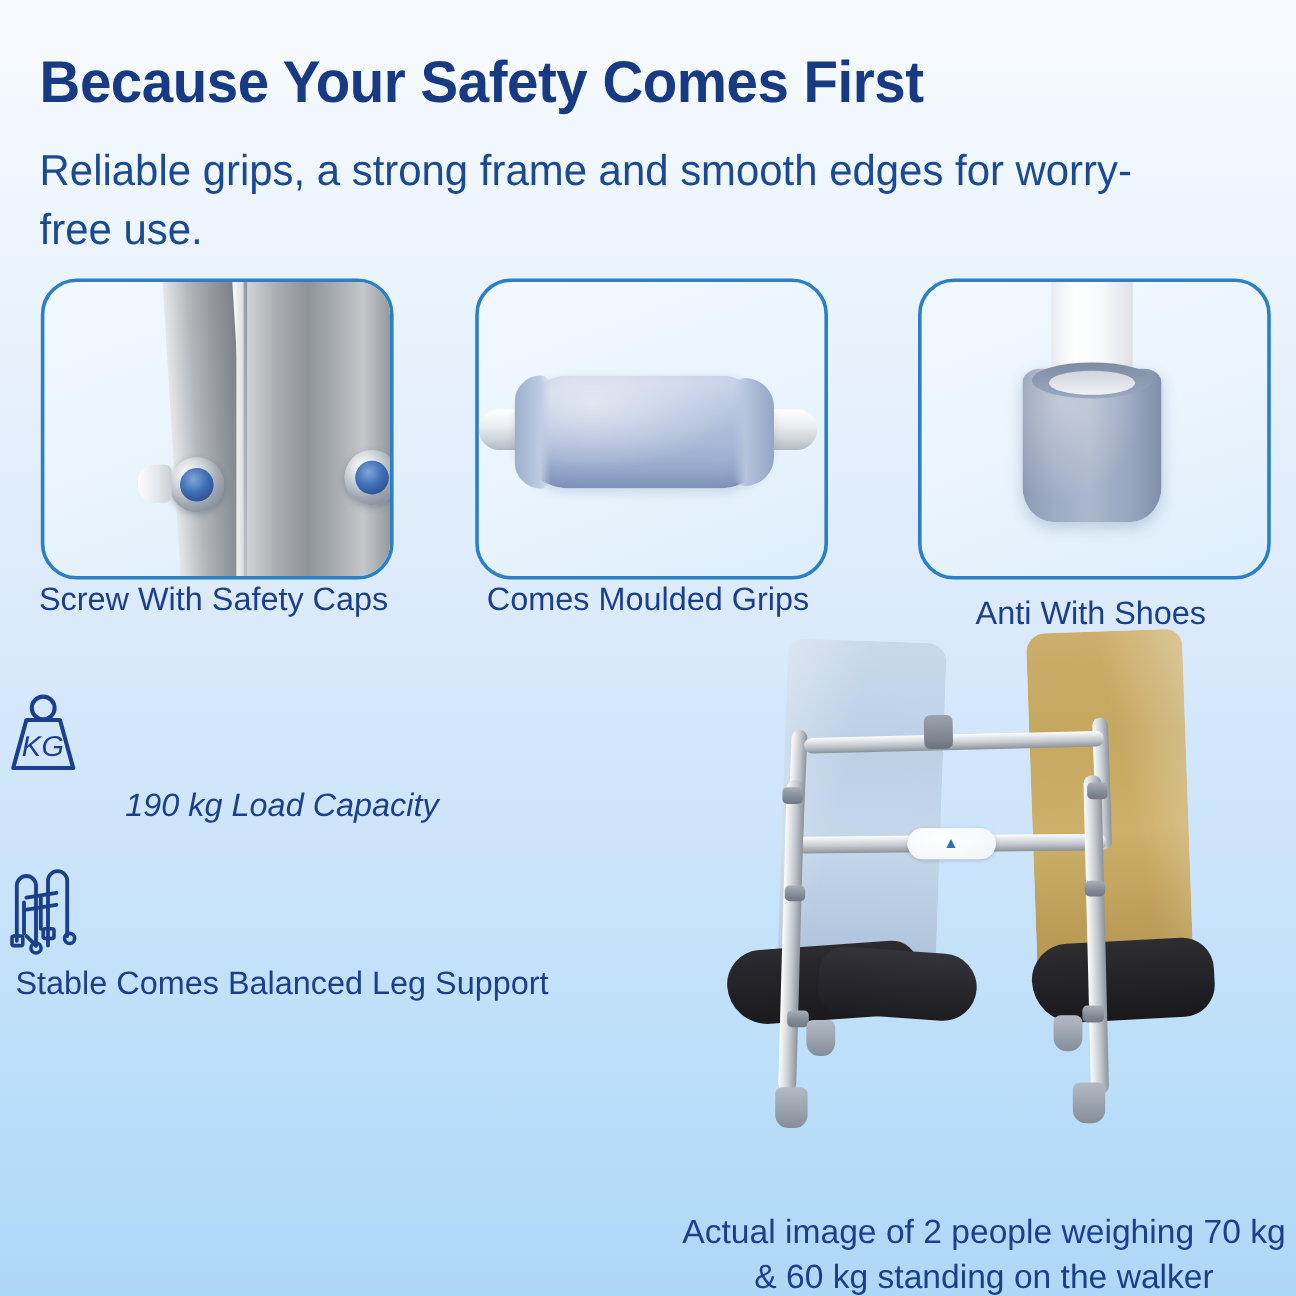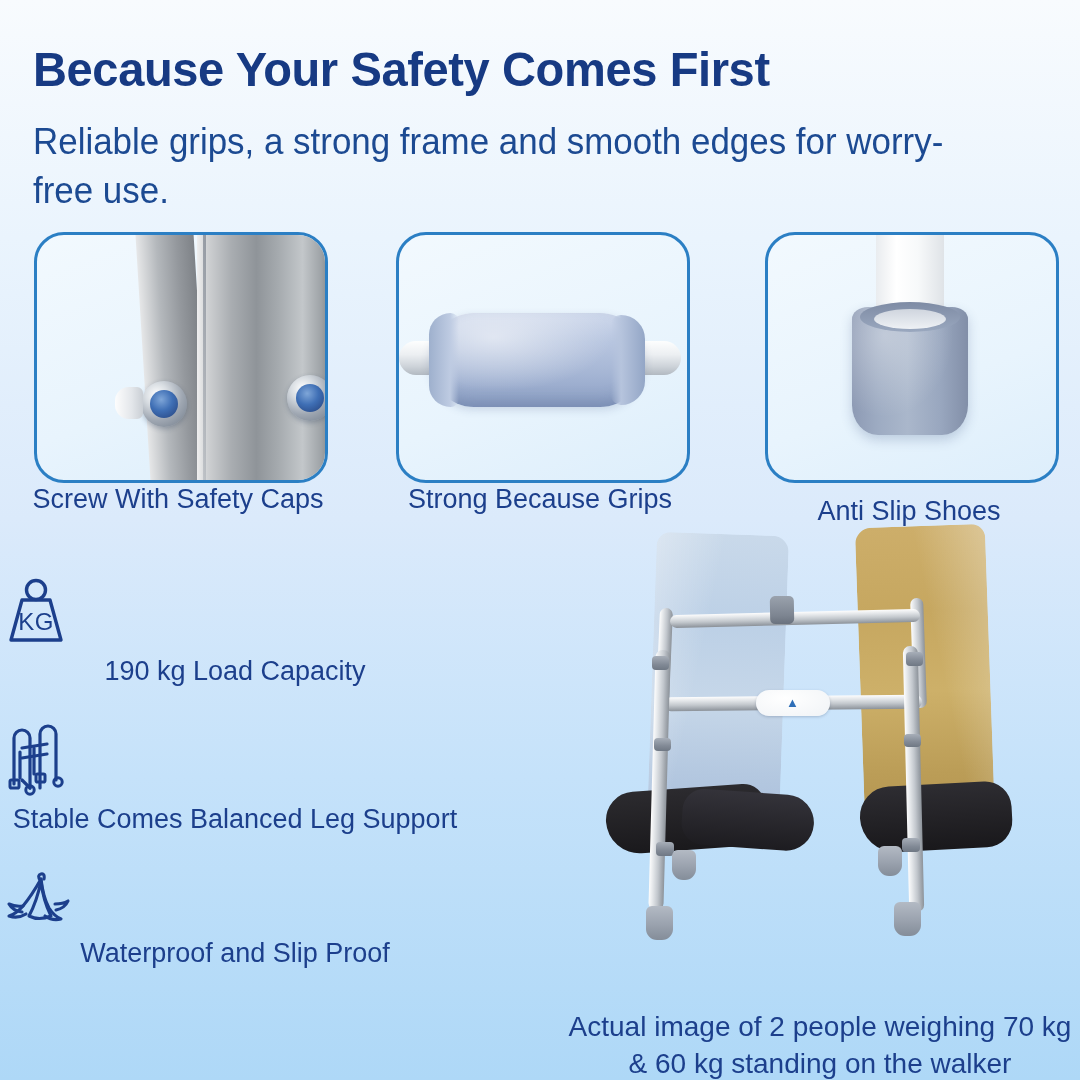--- a/index.html
+++ b/index.html
@@ -115,21 +115,21 @@
     background:linear-gradient(180deg,#cfd5de,#eef1f5);
   }
 
   
   .features{position:absolute;left:0;top:578px;width:470px;}
   .feature{position:relative;width:470px;text-align:center;}
   .feature .ficon{display:block;margin:0 auto;}
   .feature .flabel{
     display:block;margin-top:6px;font-size:27px;color:#1c3f8c;line-height:1.26;
   }
-  .f0{margin-top:0px;}
+  .f0{margin-top:0px;font-style:italic;}
   .f1{margin-top:34px;}
   .f2{margin-top:36px;}
 
   
   .photo{position:absolute;left:560px;top:520px;width:520px;height:500px;}
   .pant{position:absolute;border-radius:10px;}
   .pant-left{
     left:92px;top:14px;width:132px;height:292px;
     background:
       linear-gradient(100deg,rgba(255,255,255,.35) 0%,rgba(255,255,255,0) 38%),
@@ -219,29 +219,29 @@
         </div>
       </div>
       <div class="card-label">Screw With Safety Caps</div>
     </div>
 
     <div class="card c1">
       <div class="card-frame">
         <div class="grip-rod"></div>
         <div class="grip-body"></div>
       </div>
-      <div class="card-label">Strong Because Grips</div>
+      <div class="card-label">Comes Moulded Grips</div>
     </div>
 
     <div class="card c2">
       <div class="card-frame">
         <div class="leg"></div>
         <div class="shoe"></div>
       </div>
-      <div class="card-label">Anti Slip Shoes</div>
+      <div class="card-label">Anti With Shoes</div>
     </div>
 
   </div>
 
   <div class="features">
 
     <div class="feature f0">
       <span class="ficon">
         <svg width="72" height="70" viewBox="0 0 72 70">
           <circle cx="36" cy="12" r="9.5" fill="none" stroke="#1c3f8c" stroke-width="3.4"></circle>
@@ -268,35 +268,20 @@
             <circle cx="30" cy="68" r="4.2"></circle>
             <circle cx="58" cy="60" r="4.2"></circle>
             <rect x="10" y="58" width="9" height="8" rx="1.6"></rect>
             <rect x="36" y="52" width="9" height="8" rx="1.6"></rect>
           </g>
         </svg>
       </span>
       <span class="flabel">Stable Comes Balanced Leg Support</span>
     </div>
 
-    <div class="feature f2">
-      <span class="ficon">
-        <svg width="78" height="58" viewBox="0 0 78 58">
-          <g fill="none" stroke="#1c3f8c" stroke-width="3.1" stroke-linecap="round" stroke-linejoin="round">
-            <path d="M40 8 q-3 -5 1 -6 q4 -1 3 5"></path>
-            <path d="M41 7 q-9 16 -18 27 q-7 8 -14 10 q9 3 17 -2"></path>
-            <path d="M41 7 q2 18 8 29 q5 8 12 11 q-9 2 -16 -3"></path>
-            <path d="M23 34 q-8 1 -14 -2 q4 7 13 8"></path>
-            <path d="M55 32 q8 0 13 -3 q-3 7 -12 9"></path>
-            <path d="M41 9 q-4 20 -12 35 q10 5 22 0 q-8 -16 -10 -35"></path>
-          </g>
-        </svg>
-      </span>
-      <span class="flabel">Waterproof and Slip Proof</span>
-    </div>
 
   </div>
 
   <div class="photo">
     <div class="pant pant-left"></div>
     <div class="pant pant-right"></div>
 
     <div class="sock sock-left"></div>
     <div class="sock sock-left2"></div>
     <div class="sock sock-right"></div>

